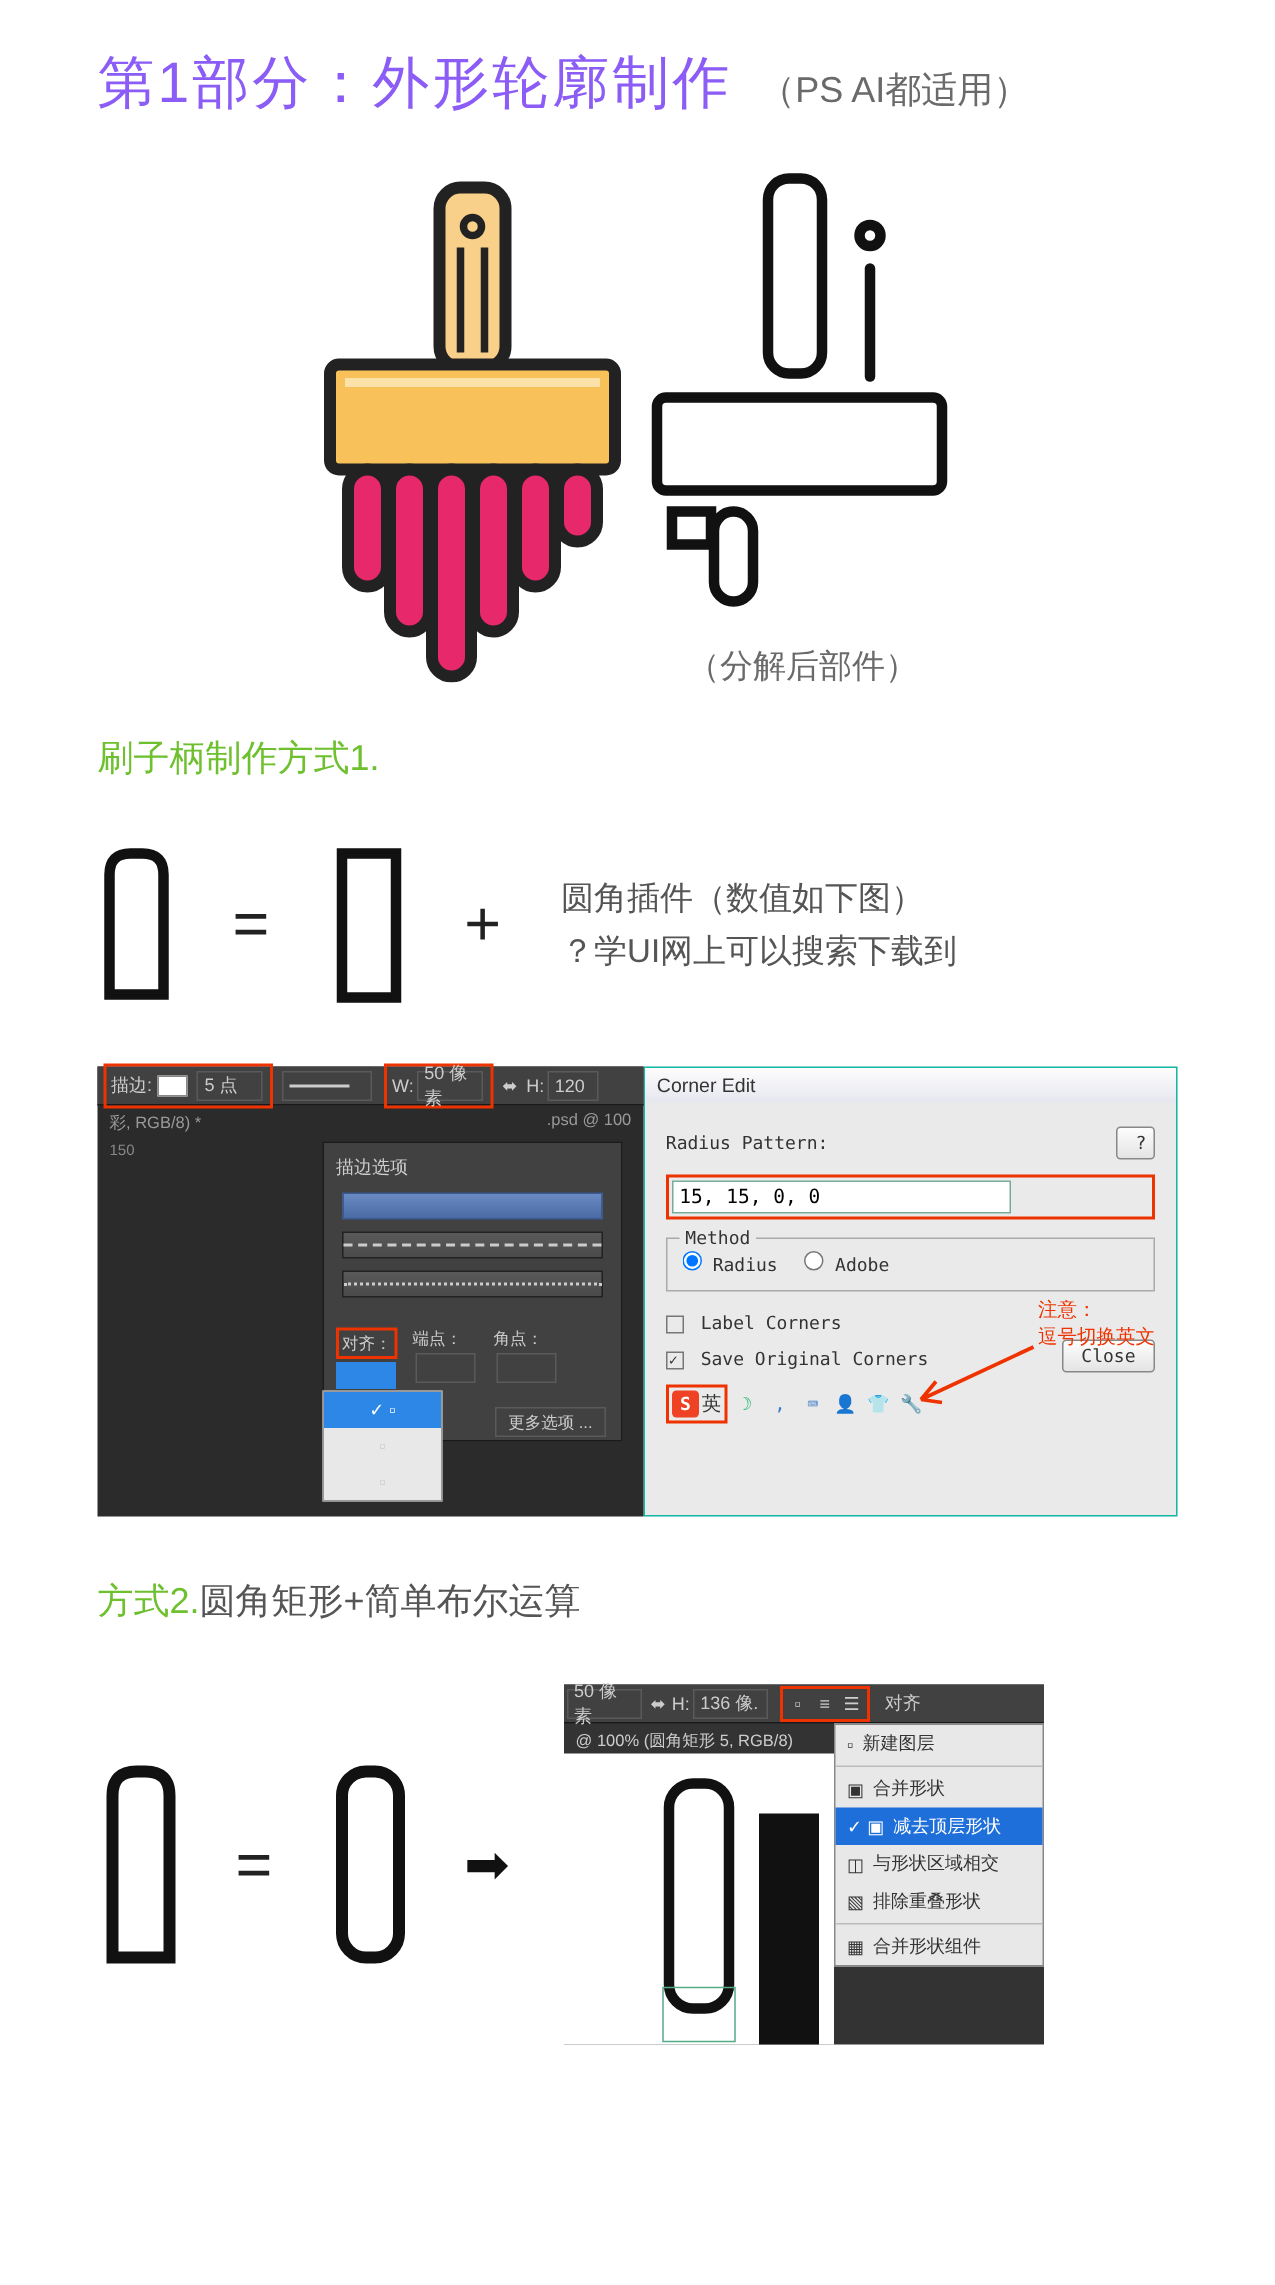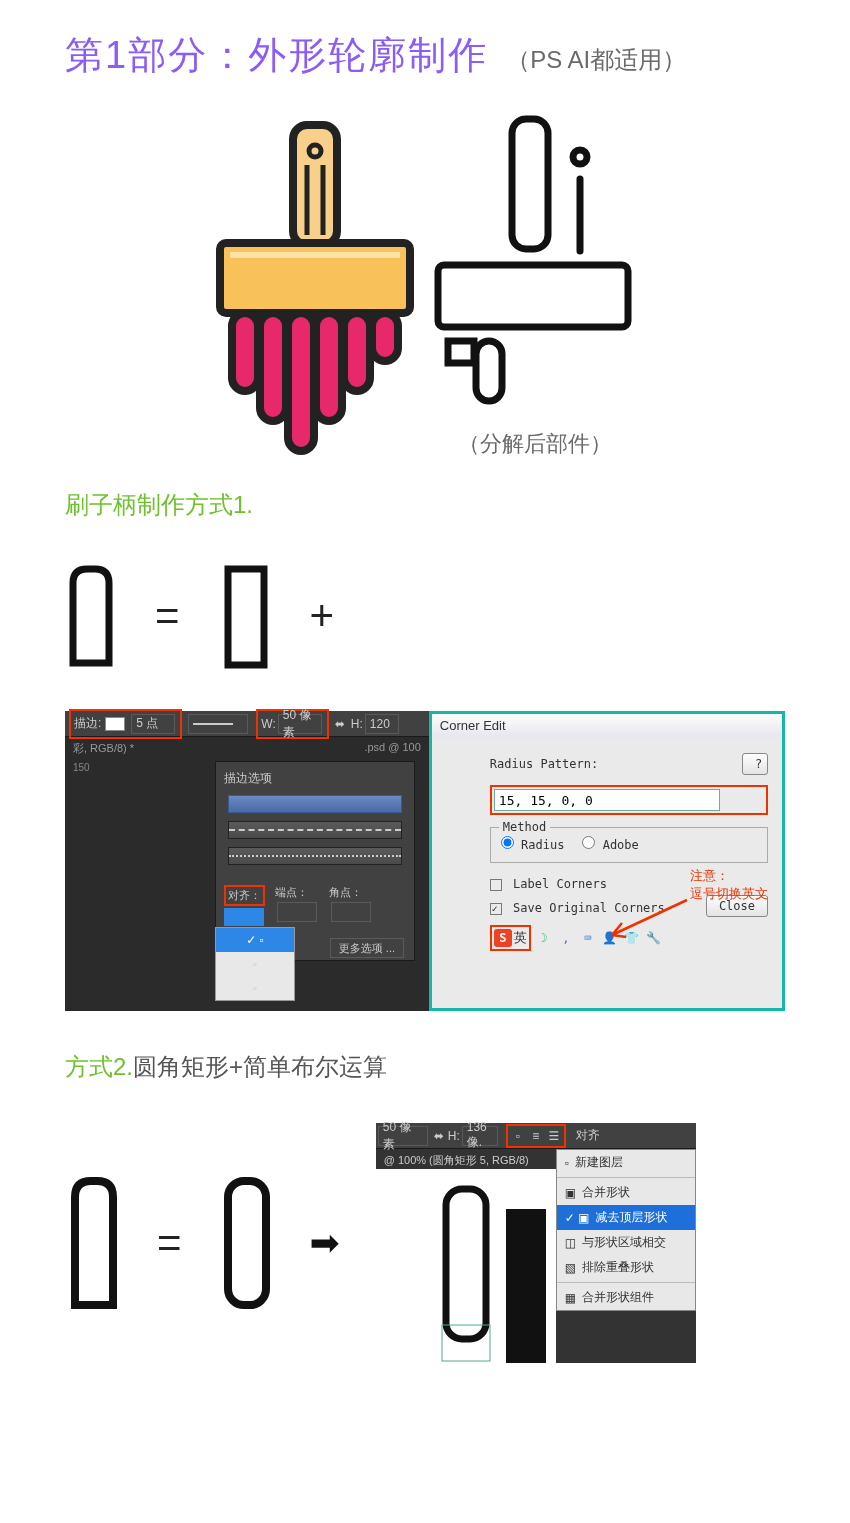--- a/index.html
+++ b/index.html
@@ -18,23 +18,23 @@
   .panel-group { display: flex; margin-bottom: 40px; }
   .ps-panel { background: #2b2b2b; width: 373px; height: 300px; position: relative; font-size: 12px; color: #ccc; }
   .ps-topbar { display: flex; align-items: center; height: 26px; background: #414141; border-bottom: 1px solid #1a1a1a; }
   .red-box { border: 2px solid #e30; }
   .ps-item { display: flex; align-items: center; height: 20px; padding: 0 4px; margin: 2px; background: #414141; border: 1px solid #5a5a5a; }
   .stroke-opts { position: absolute; top: 50px; left: 150px; width: 200px; height: 200px; background: #414141; border: 1px solid #1a1a1a; padding: 8px; }
   .stroke-line { height: 18px; margin: 8px 4px; background: linear-gradient(#5a5a5a,#4a4a4a); border: 1px solid #222; }
   .align-pop { position: absolute; bottom: 10px; left: 150px; width: 80px; background: #e8e8e8; border: 1px solid #999; }
   .align-item { display:flex; align-items:center; justify-content:center; height: 24px; }
   .align-item.blue { background: #2d87e6; }
-  .corner-dialog { width: 365px; background: #eaeaea; border: 3px solid #14b8a6; }
+  .corner-dialog { width: 365px; background: #eaeaea; border: 1px solid #14b8a6; }
   .corner-title { background: linear-gradient(#fdfdfd,#e6e6ef); padding: 4px 8px; font-size: 13px; color: #333; }
-  .corner-body { padding: 16px 14px; font-size: 12px; color: #333; font-family: "SimSun", monospace; margin-left: 44px; }
+  .corner-body { padding: 16px 14px; font-size: 12px; color: #333; font-family: "SimSun", monospace; }
   .corner-row { display: flex; align-items: center; margin-bottom: 10px; gap: 8px; }
   .corner-input { flex: 1; height: 22px; border: 1px solid #7a9; padding: 2px 4px; background: #fff; font-family: monospace; font-size: 13px; }
   .win-btn { padding: 3px 12px; background: linear-gradient(#fdfdfd,#e4e4e4); border: 1px solid #888; border-radius: 3px; font-size: 12px; font-family: "SimSun", monospace; }
   .help-btn { width: 22px; text-align: center; }
   .btn-row { display: flex; gap: 6px; margin-bottom: 14px; }
   .fieldset { border: 1px solid #aaa; padding: 8px 10px 10px; margin-bottom: 14px; position: relative; }
   .fs-legend { position: absolute; top: -8px; left: 8px; background: #eaeaea; padding: 0 4px; font-size: 12px; }
   .radio-row { display: flex; gap: 18px; align-items: center; }
   .note-text { position: absolute; right: 14px; top: 130px; color: #e30; font-size: 13px; line-height: 1.4; text-align: left; }
   .arrow-svg { position: absolute; right: 90px; top: 158px; }
@@ -108,20 +108,24 @@
 
   <div class="method-row">
     <svg width="50" height="110">
       <path d="M 8 22 Q 8 8 22 8 L 30 8 Q 44 8 44 22 L 44 102 L 8 102 Z" fill="none" stroke="#111" stroke-width="7"></path>
     </svg>
     <div class="eq-sym">=</div>
     <svg width="50" height="110">
       <rect x="8" y="8" width="36" height="96" fill="none" stroke="#111" stroke-width="7"></rect>
     </svg>
     <div class="eq-sym">+</div>
+    <div class="method-text">
+      <div>圆角插件（数值如下图）</div>
+      <div>？学UI网上可以搜索下载到</div>
+    </div>
   </div>
 
   <div class="panel-group">
 
     <div class="ps-panel">
       <div class="ps-topbar">
         <div class="red-box" style="display:flex;align-items:center;padding:1px 3px;margin-left:4px;">
           <span>描边:</span>
           <div style="width:20px;height:14px;border:1px solid #888;margin:0 4px;background:#fff;"></div>
           <div class="ps-item" style="width:44px;">
@@ -254,21 +258,21 @@
     </svg>
     <div class="arrow-big">➡</div>
 
     <div class="layer-panel">
       <div class="ps-topbar" style="background:#414141;">
         <div class="ps-item" style="width:50px;">
             <span>50 像素</span>
           </div>
         <span style="margin:0 4px;">⬌</span>
         <span>H:</span>
-        <div class="ps-item" style="width:36px;">
+        <div class="ps-item" style="width:50px;text-align:center;">
             <span>136 像.</span>
           </div>
         <div class="red-box" style="display:flex;padding:1px;margin-left:6px;">
           <span class="ime-icon">▫</span>
           <span class="ime-icon">≡</span>
           <span class="ime-icon">☰</span>
         </div>
         <span style="margin-left:10px;color:#ccc;">对齐</span>
       </div>
       <div style="padding:4px 8px;font-size:11px;color:#ccc;">@ 100% (圆角矩形 5, RGB/8)</div>

